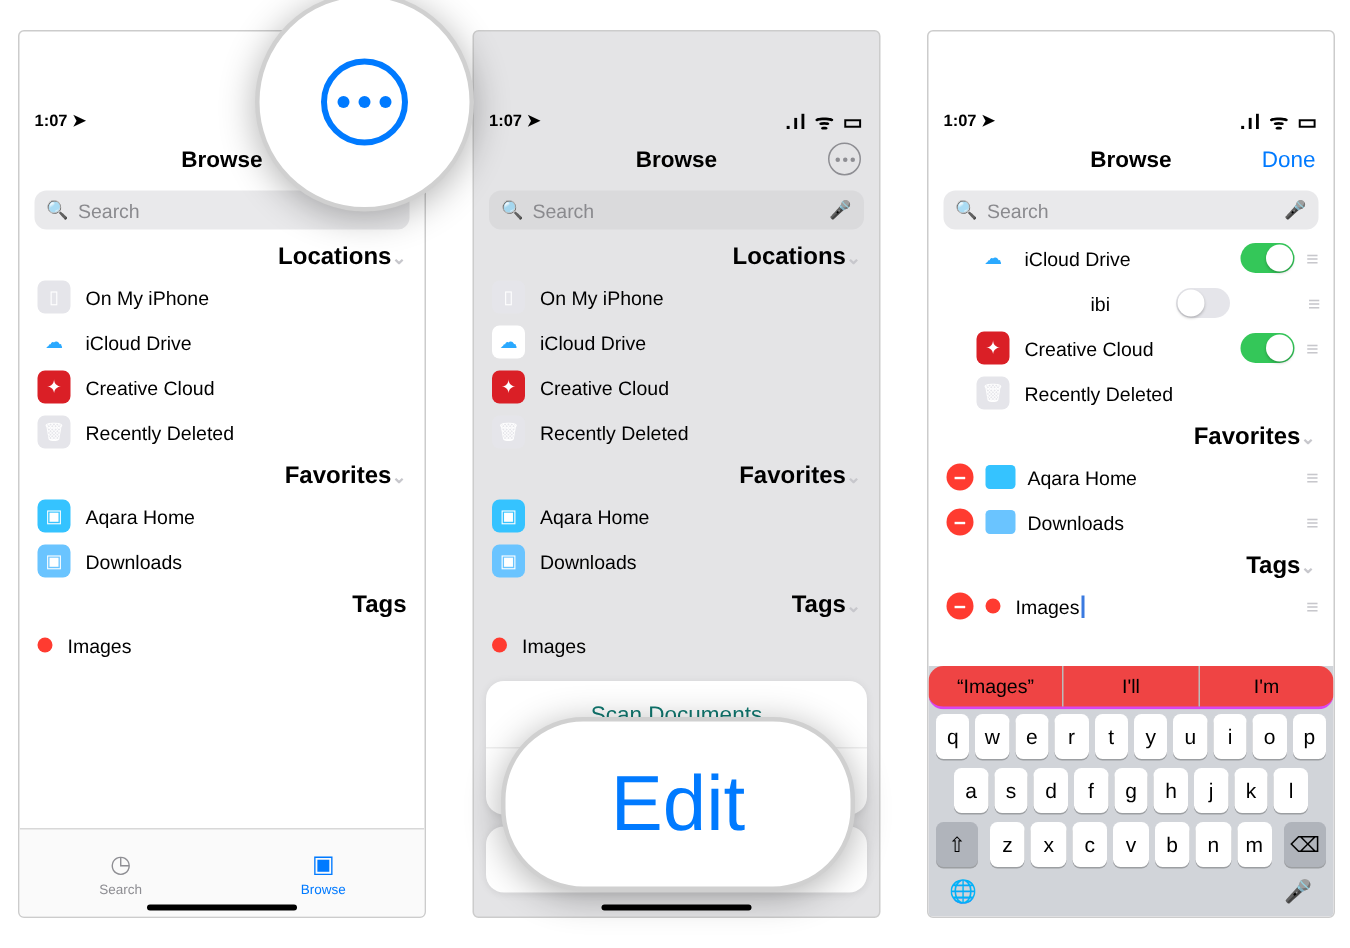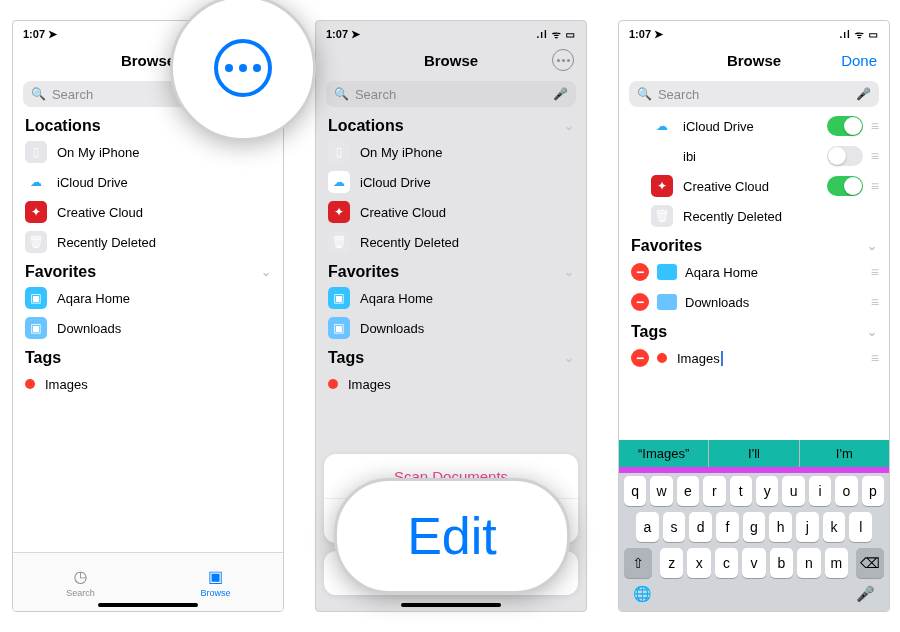--- a/index.html
+++ b/index.html
@@ -2,32 +2,32 @@
 <html><head>
 <meta charset="utf-8">
 <style>
   html,body{margin:0;padding:0;font-family:-apple-system,Helvetica,Arial,sans-serif;background:#fff;font-size:13px;color:#000;}
   .stage{width:900px;height:632px;position:relative;background:#fff;}
   .phone{position:absolute;top:20px;width:270px;height:590px;border:1px solid #ccc;border-radius:4px;background:#fff;overflow:hidden;}
   #p1{left:12px;}
   #p2{left:315px;}
   #p3{left:618px;}
   .dim{background:#e4e4e6;}
-  .status{height:18px;display:flex;justify-content:space-between;align-items:center;padding:4px 10px 0 10px;font-size:11px;font-weight:600;}
-  .sicons{letter-spacing:1px;font-size:10px;}
+  .status{height:18px;display:flex;justify-content:space-between;align-items:center;padding:4px 10px 0 10px;font-size:11px;font-weight:600;margin-top:46px;}
+  .sicons{letter-spacing:1px;font-size:14px;}
   .nav{height:34px;position:relative;display:flex;align-items:center;justify-content:center;}
   .nav .title{font-size:15px;font-weight:600;}
   .nav .right{position:absolute;right:12px;font-size:15px;}
   .blue{color:#007aff;}
   .search{margin:4px 10px;height:26px;border-radius:8px;background:#e9e9eb;display:flex;align-items:center;padding:0 8px;color:#8a8a8e;font-size:13px;}
   .dim .search{background:#dadadc;}
   .search .sicon{margin-right:6px;font-size:12px;}
   .search .mic{margin-left:auto;font-size:12px;}
   .content{padding:0 0 0 0;}
-  .secthdr{display:flex;align-items:center;justify-content:space-between;padding:6px 12px 2px 12px;font-size:16px;font-weight:700;}
+  .secthdr{display:flex;align-items:center;justify-content:flex-end;padding:6px 12px 2px 12px;font-size:16px;font-weight:700;}
   .row{display:flex;align-items:center;height:30px;padding:0 12px;font-size:13px;}
   .row .icon{width:22px;height:22px;border-radius:5px;margin-right:10px;display:flex;align-items:center;justify-content:center;color:#fff;font-size:12px;flex:0 0 22px;}
   .row .label{flex:1;}
   .drag{color:#c7c7cc;font-size:14px;letter-spacing:-2px;}
   .chev{color:#c7c7cc;font-size:12px;}
   .toggle{width:36px;height:20px;border-radius:10px;position:relative;background:#e5e5ea;flex:0 0 36px;}
   .toggle.on{background:#34c759;}
   .toggle .knob{position:absolute;top:1px;width:18px;height:18px;border-radius:50%;background:#fff;box-shadow:0 1px 2px rgba(0,0,0,.25);}
   .toggle .knob{left:1px;}
   .toggle.on .knob{left:17px;}
@@ -35,25 +35,25 @@
   .minifolder{width:20px;height:16px;border-radius:3px;margin-right:8px;display:flex;align-items:center;justify-content:center;flex:0 0 20px;}
   .tagdot{width:10px;height:10px;border-radius:50%;margin-right:10px;flex:0 0 10px;}
   .tabbar{position:absolute;bottom:0;left:0;right:0;height:58px;border-top:1px solid #d8d8d8;background:#fafafa;display:flex;}
   .tab{flex:1;display:flex;flex-direction:column;align-items:center;justify-content:center;font-size:9px;color:#8e8e93;}
   .tab.active{color:#007aff;}
   .tab .ticon{font-size:16px;margin-bottom:2px;}
   .homebar{position:absolute;bottom:4px;left:50%;transform:translateX(-50%);width:100px;height:4px;border-radius:3px;background:#000;}
   
   .sheet{position:absolute;left:8px;right:8px;bottom:8px;}
   .card{background:#fff;border-radius:12px;overflow:hidden;margin-bottom:8px;box-shadow:0 1px 6px rgba(0,0,0,0.08);}
-  .carditem{height:44px;display:flex;align-items:center;justify-content:center;color:#ec4899;font-size:15px;border-bottom:1px solid #eee;}
+  .carditem{height:44px;display:flex;align-items:center;justify-content:center;color:#0f766e;font-size:15px;border-bottom:1px solid #eee;}
   .carditem:last-child{border-bottom:none;}
   
   .kbwrap{position:absolute;left:0;right:0;bottom:0;background:#d1d4d9;}
-  .sugg{display:flex;border-bottom:6px solid #d946ef;background:#14b8a6;}
+  .sugg{display:flex;border-bottom:2px solid #d946ef;background:#ef4444;border-radius:10px;}
   .sugg div{flex:1;text-align:center;padding:6px 0;font-size:13px;border-right:1px solid #bbb;}
   .sugg div:last-child{border-right:none;}
   .krow{display:flex;justify-content:center;padding:3px 3px;}
   .key{background:#fff;border-radius:5px;margin:0 2px;height:30px;min-width:20px;flex:1;display:flex;align-items:center;justify-content:center;font-size:14px;box-shadow:0 1px 0 rgba(0,0,0,.25);}
   .key.fn{background:#b0b4bb;}
   .key.done{background:#007aff;color:#fff;flex:0 0 54px;}
   .key.space{flex:3;}
   .kbot{display:flex;justify-content:space-between;padding:4px 14px 8px 14px;color:#5a5a5e;font-size:15px;}
   
   .circ{position:absolute;border-radius:50%;background:#fff;box-shadow:0 4px 24px rgba(0,0,0,.3);border:3px solid #d0d0d0;display:flex;align-items:center;justify-content:center;}
@@ -246,21 +246,21 @@
   </div>
   <div class="content">
     <div class="row" style="padding-left:32px;">
       <span class="icon ic-icloud" style="color:#2aa9ff">☁︎</span>
       <span class="label">iCloud Drive</span>
       <span class="toggle on">
             <span class="knob"></span>
           </span>
       <span class="drag" style="margin-left:8px">≡</span>
     </div>
-    <div class="row" style="padding-left:32px;">
+    <div class="row" style="padding-left:32px;gap:44px;">
       <span class="icon ic-ibi">ibi</span>
       <span class="label">ibi</span>
       <span class="toggle">
             <span class="knob"></span>
           </span>
       <span class="drag" style="margin-left:8px">≡</span>
     </div>
     <div class="row" style="padding-left:32px;">
       <span class="icon ic-cc">✦</span>
       <span class="label">Creative Cloud</span>

